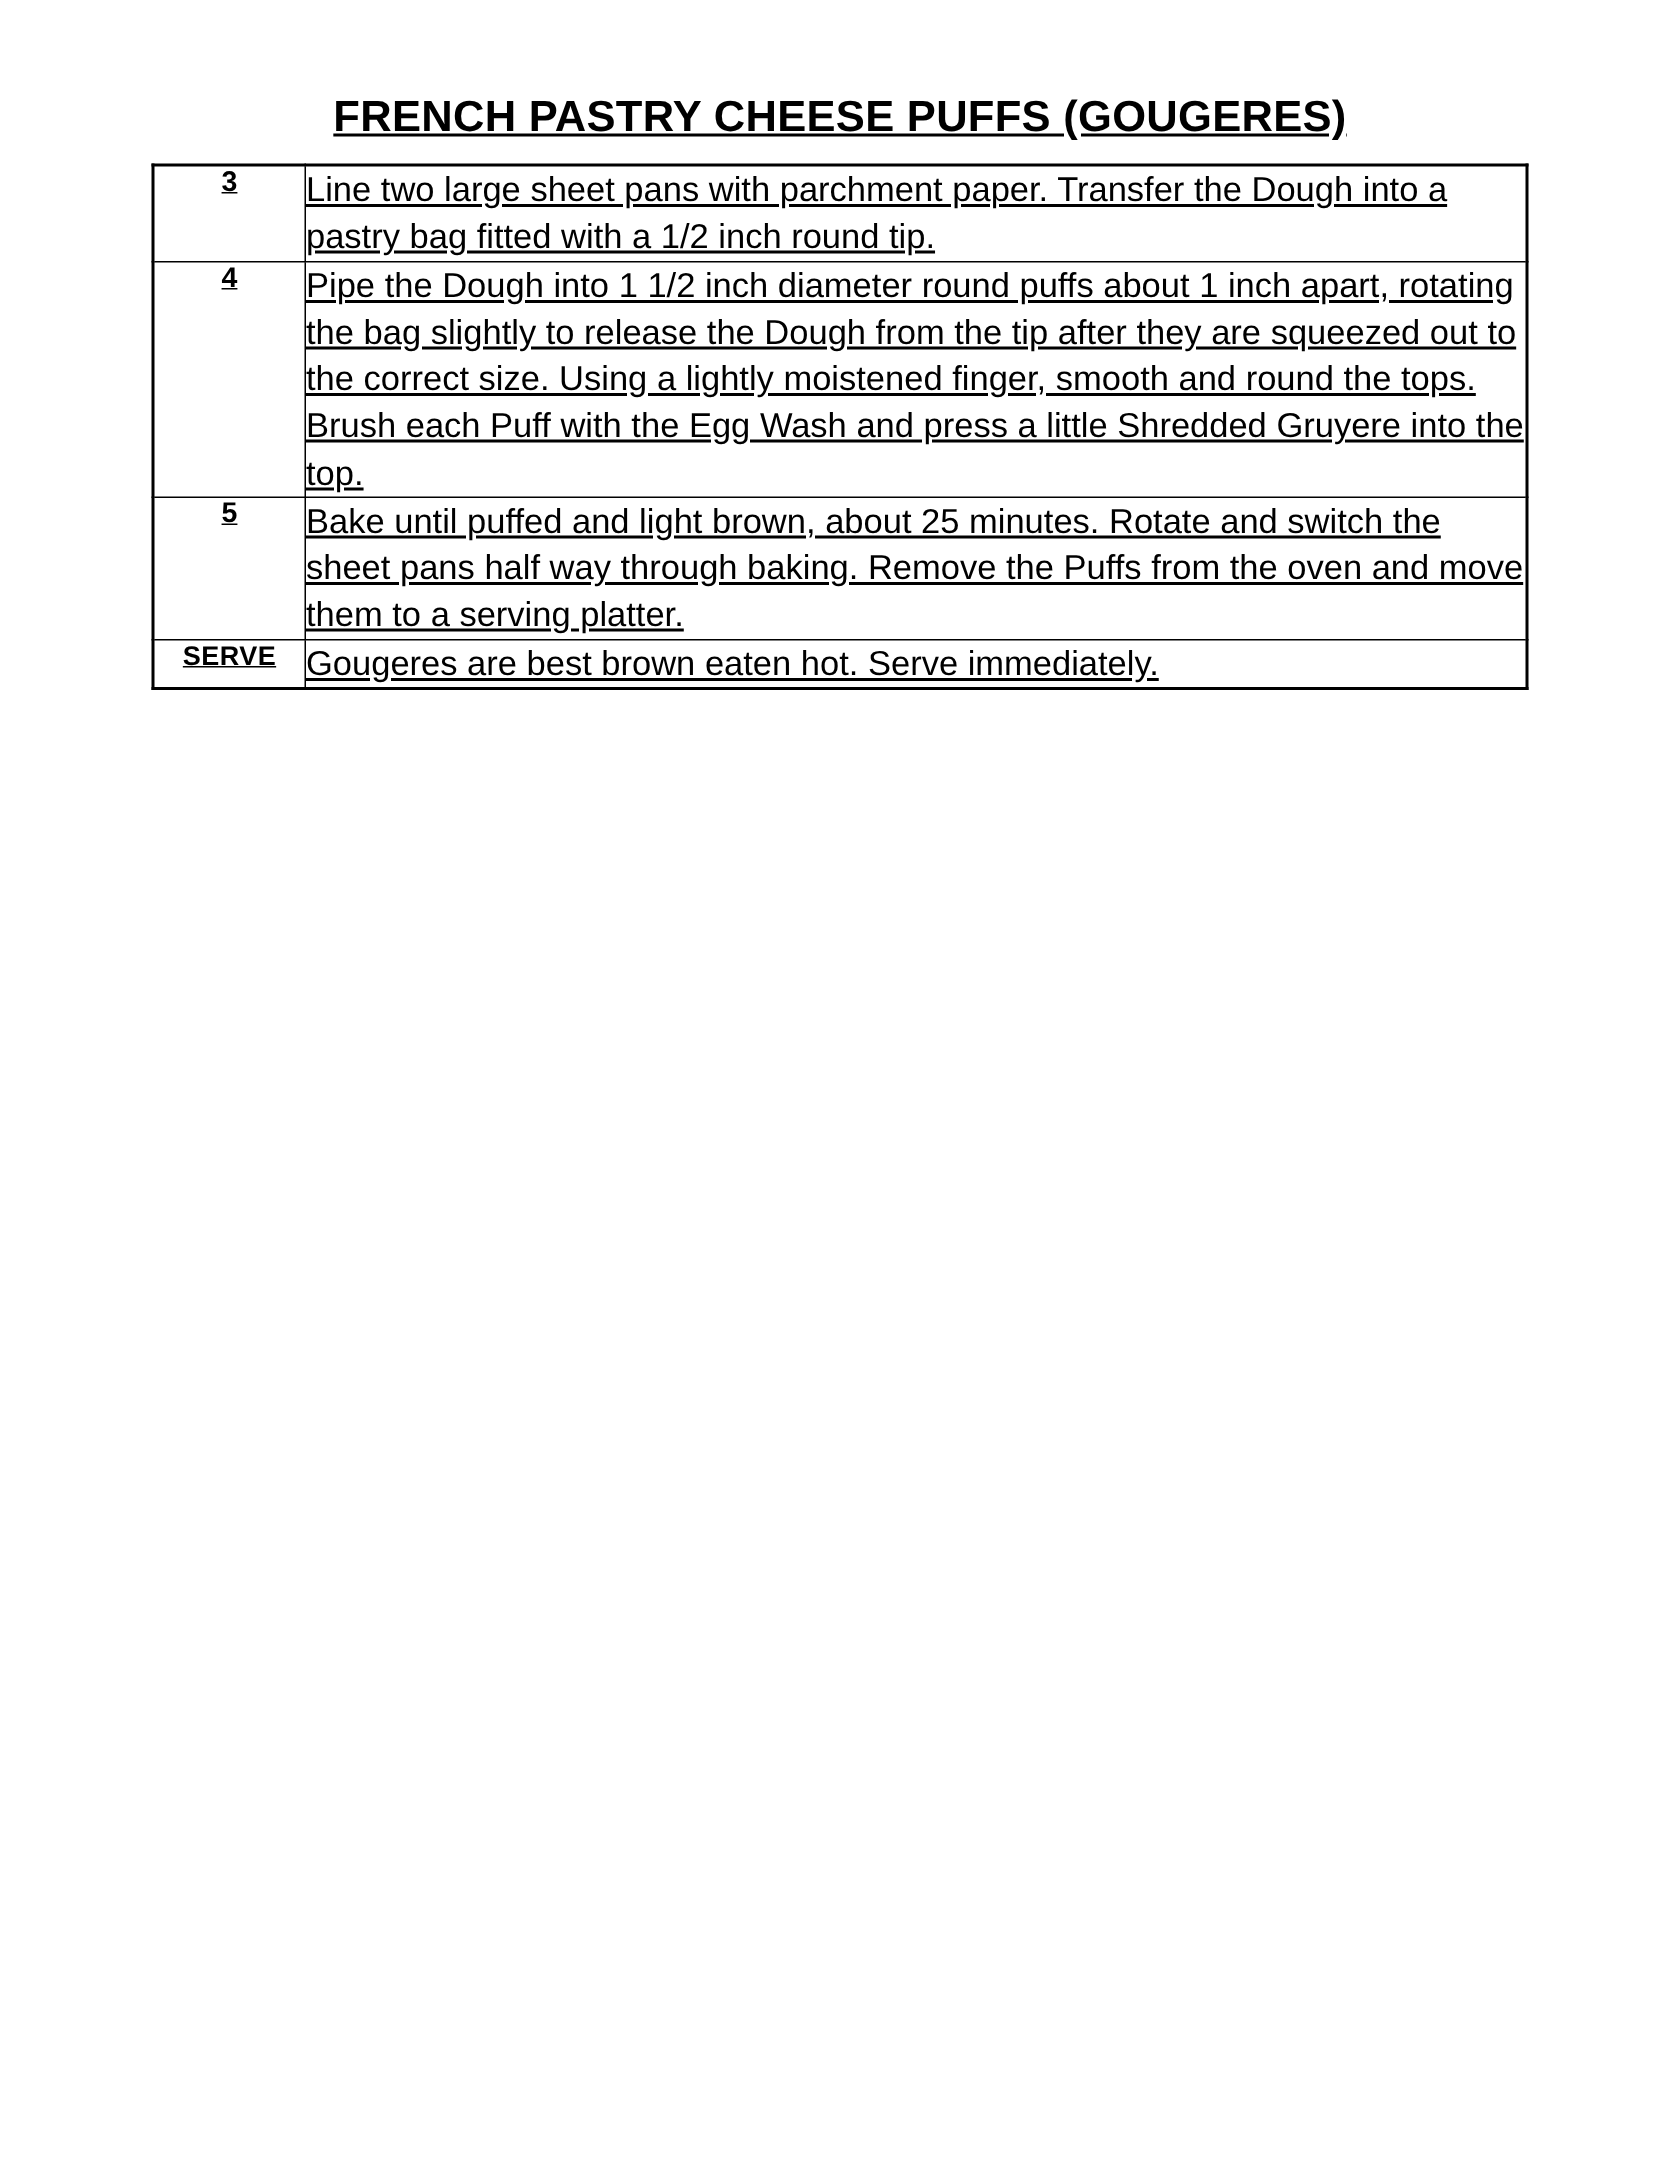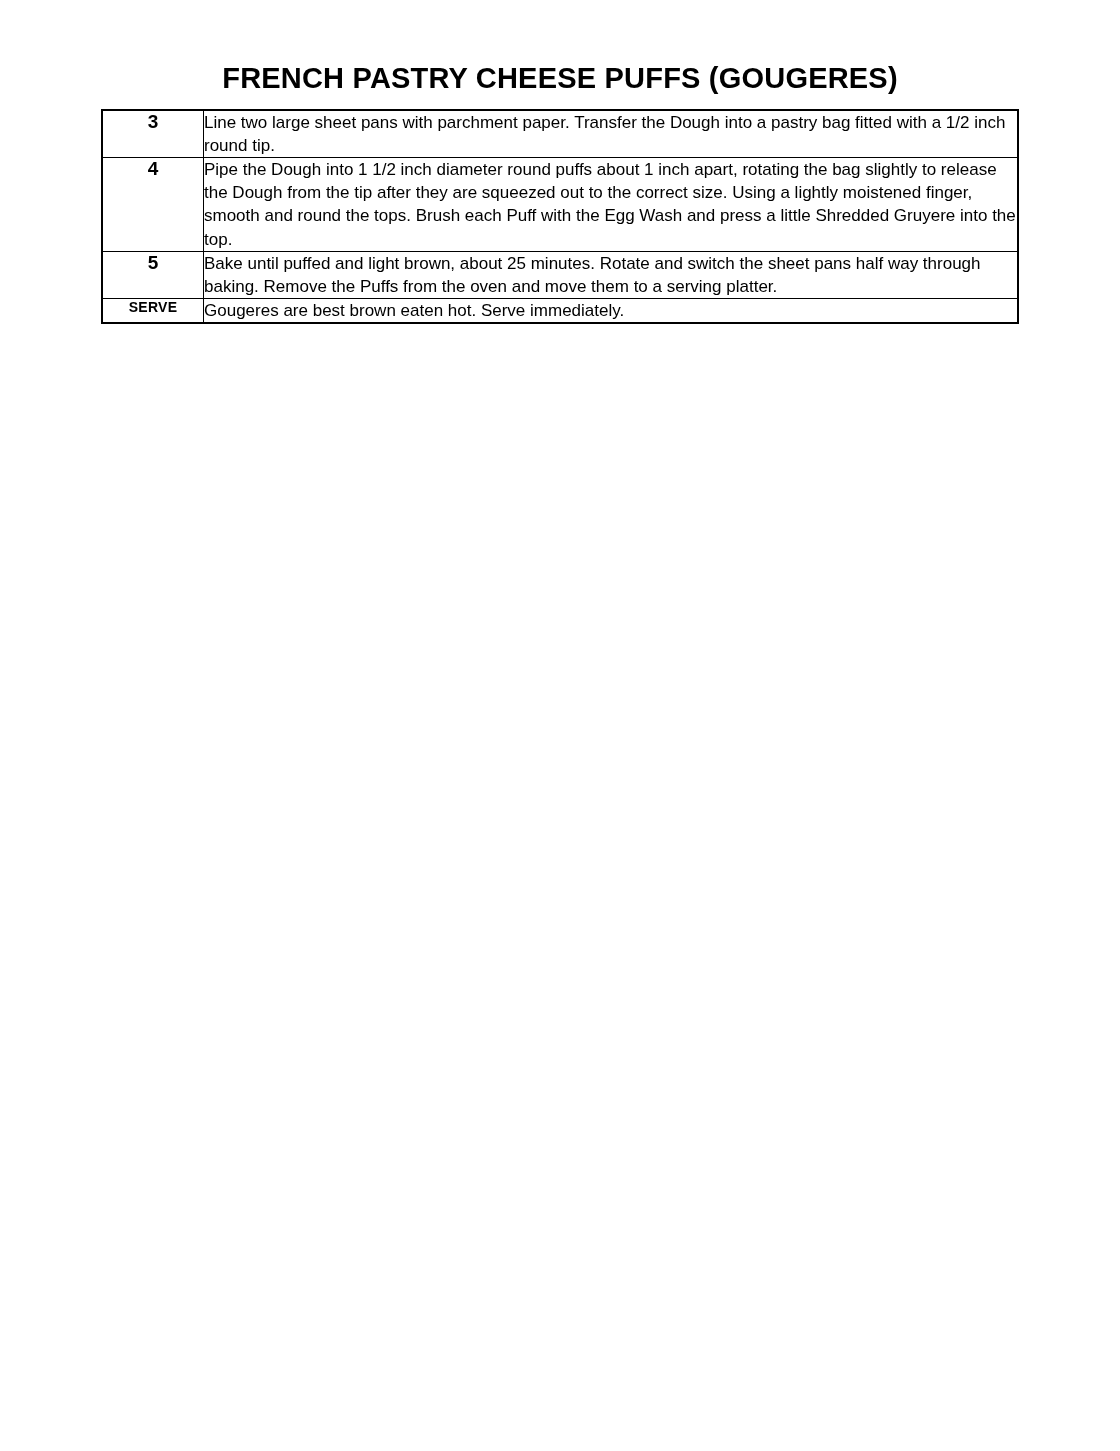--- a/index.html
+++ b/index.html
@@ -13,20 +13,21 @@
     font-family: "Liberation Sans", sans-serif;
     color: #000000;
     position: relative;
   }
   .page {
     width: 1120px;
     height: 1451px;
     box-sizing: border-box;
     padding: 0;
     position: relative;
+    text-decoration: underline;
   }
   .doc-title {
     text-align: center;
     font-size: 29px;
     font-weight: bold;
     letter-spacing: 0.2px;
     margin: 0;
     padding: 62px 0 14px 0;
     font-family: "Liberation Sans", sans-serif;
   }
@@ -47,28 +48,28 @@
   }
   td.step-num {
     width: 100px;
     text-align: center;
     vertical-align: middle;
     font-weight: bold;
     font-size: 19px;
     padding: 2px 2px;
   }
   td.step-text {
-    font-size: 17px;
+    font-size: 23px;
     line-height: 1.36;
     padding: 4px 6px 5px 6px;
     text-align: left;
   }
   td.serve-label {
     font-weight: bold;
-    font-size: 14px;
+    font-size: 18px;
     letter-spacing: 0.3px;
   }
   .spacer {
     height: 1060px;
   }
 </style>
 </head>
 <body>
 
 <div class="page">

